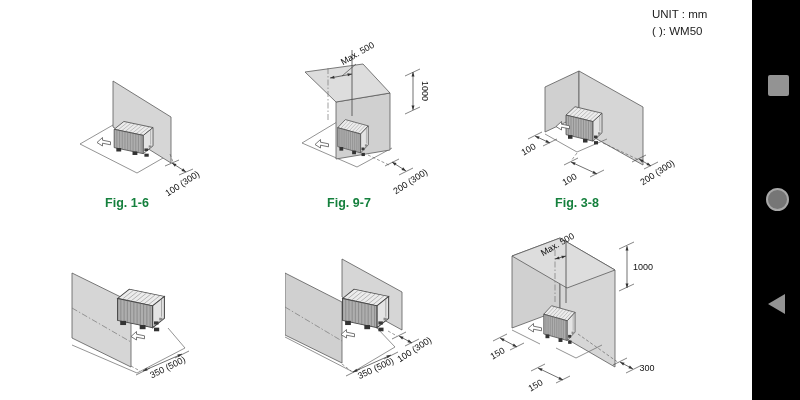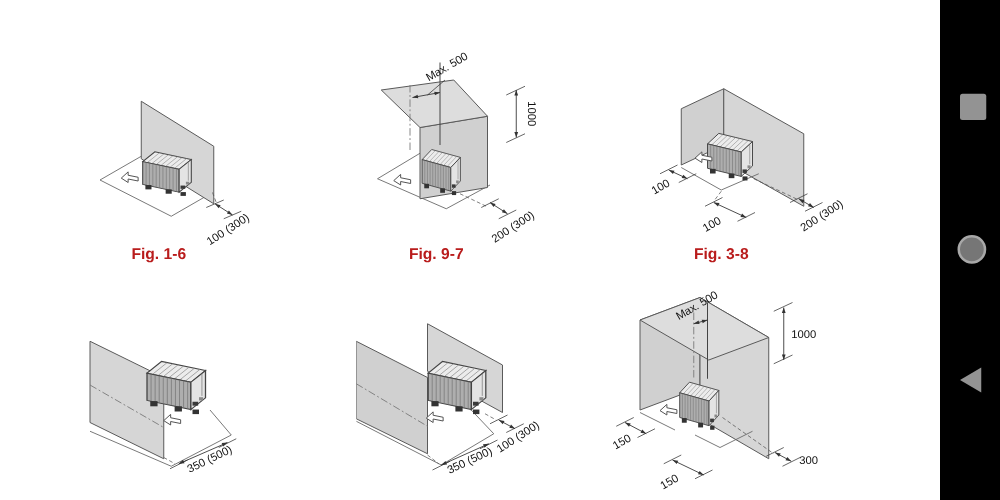--- a/index.html
+++ b/index.html
@@ -1,19 +1,19 @@
 <!DOCTYPE html>
 <html><head>
 <meta charset="utf-8">
 <style>
   html,body{margin:0;padding:0;background:#222;}
   .screen{position:relative;width:800px;height:400px;background:#ffffff;overflow:hidden;
           font-family:"Liberation Sans",sans-serif;}
   .hdr{position:absolute;left:652px;top:6px;font-size:11.5px;line-height:16.5px;color:#1c1c1c;}
-  .figlabel{position:absolute;transform:translateX(-50%);font-size:12.5px;font-weight:bold;color:#b91c1c;white-space:nowrap;}
+  .figlabel{position:absolute;transform:translateX(-50%);font-size:12.5px;font-weight:bold;color:#15803d;white-space:nowrap;}
   .fig{position:absolute;}
   
   .wall{fill:#d6d6d6;stroke:#5a5a5a;stroke-width:.8;stroke-linejoin:round;}
   .wall2{fill:#d0d0d0;stroke:#5a5a5a;stroke-width:.8;stroke-linejoin:round;}
   .ceil{fill:#dddddd;stroke:#5a5a5a;stroke-width:.8;stroke-linejoin:round;}
   .flr{fill:none;stroke:#666;stroke-width:.7;}
   .ref{stroke:#444;stroke-width:.8;fill:none;}
   .dsh{stroke:#777;stroke-width:.7;fill:none;stroke-dasharray:6 2 1.5 2;}
   .ext{stroke:#555;stroke-width:.6;fill:none;stroke-dasharray:3 2;}
   .dim{stroke:#333;stroke-width:.7;}
@@ -65,20 +65,24 @@
         <rect x="4" y="34.5" width="4.5" height="4" fill="#333"></rect>
         <rect x="19" y="38.5" width="4.5" height="4" fill="#333"></rect>
         <rect x="30" y="41" width="4" height="3.5" fill="#333"></rect>
       </g>
       <g id="arrow-sym">
         <polygon points="0,6.5 5.5,1.5 5.5,4.2 13.5,5.8 13.5,8.8 5.5,7.2 5.5,10" fill="#fff" stroke="#555" stroke-width="0.8" stroke-linejoin="round"></polygon>
       </g>
     </defs>
   </svg>
 
+  <div class="hdr">
+    <div>UNIT : mm</div>
+    <div>( ): WM50</div>
+  </div>
 
   <svg class="fig" style="left:55px;top:55px" width="160" height="145" viewBox="0 0 160 145">
     <path class="flr" d="M58,70 L25,89 L82,118 L115,99"></path>
     <polygon class="wall" points="58,26 116,62 116,108 58,72"></polygon>
     <use href="#unit-sym" transform="translate(57,63) scale(1.08,0.87)"></use>
     <use href="#arrow-sym" transform="translate(42,81)"></use>
     <line class="ext" x1="115" y1="99" x2="118" y2="107"></line>
     <line class="tick" x1="110" y1="111" x2="124" y2="105"></line>
     <line class="tick" x1="124" y1="120" x2="138" y2="114"></line>
     <line class="dim" x1="117" y1="108" x2="131" y2="117"></line>

